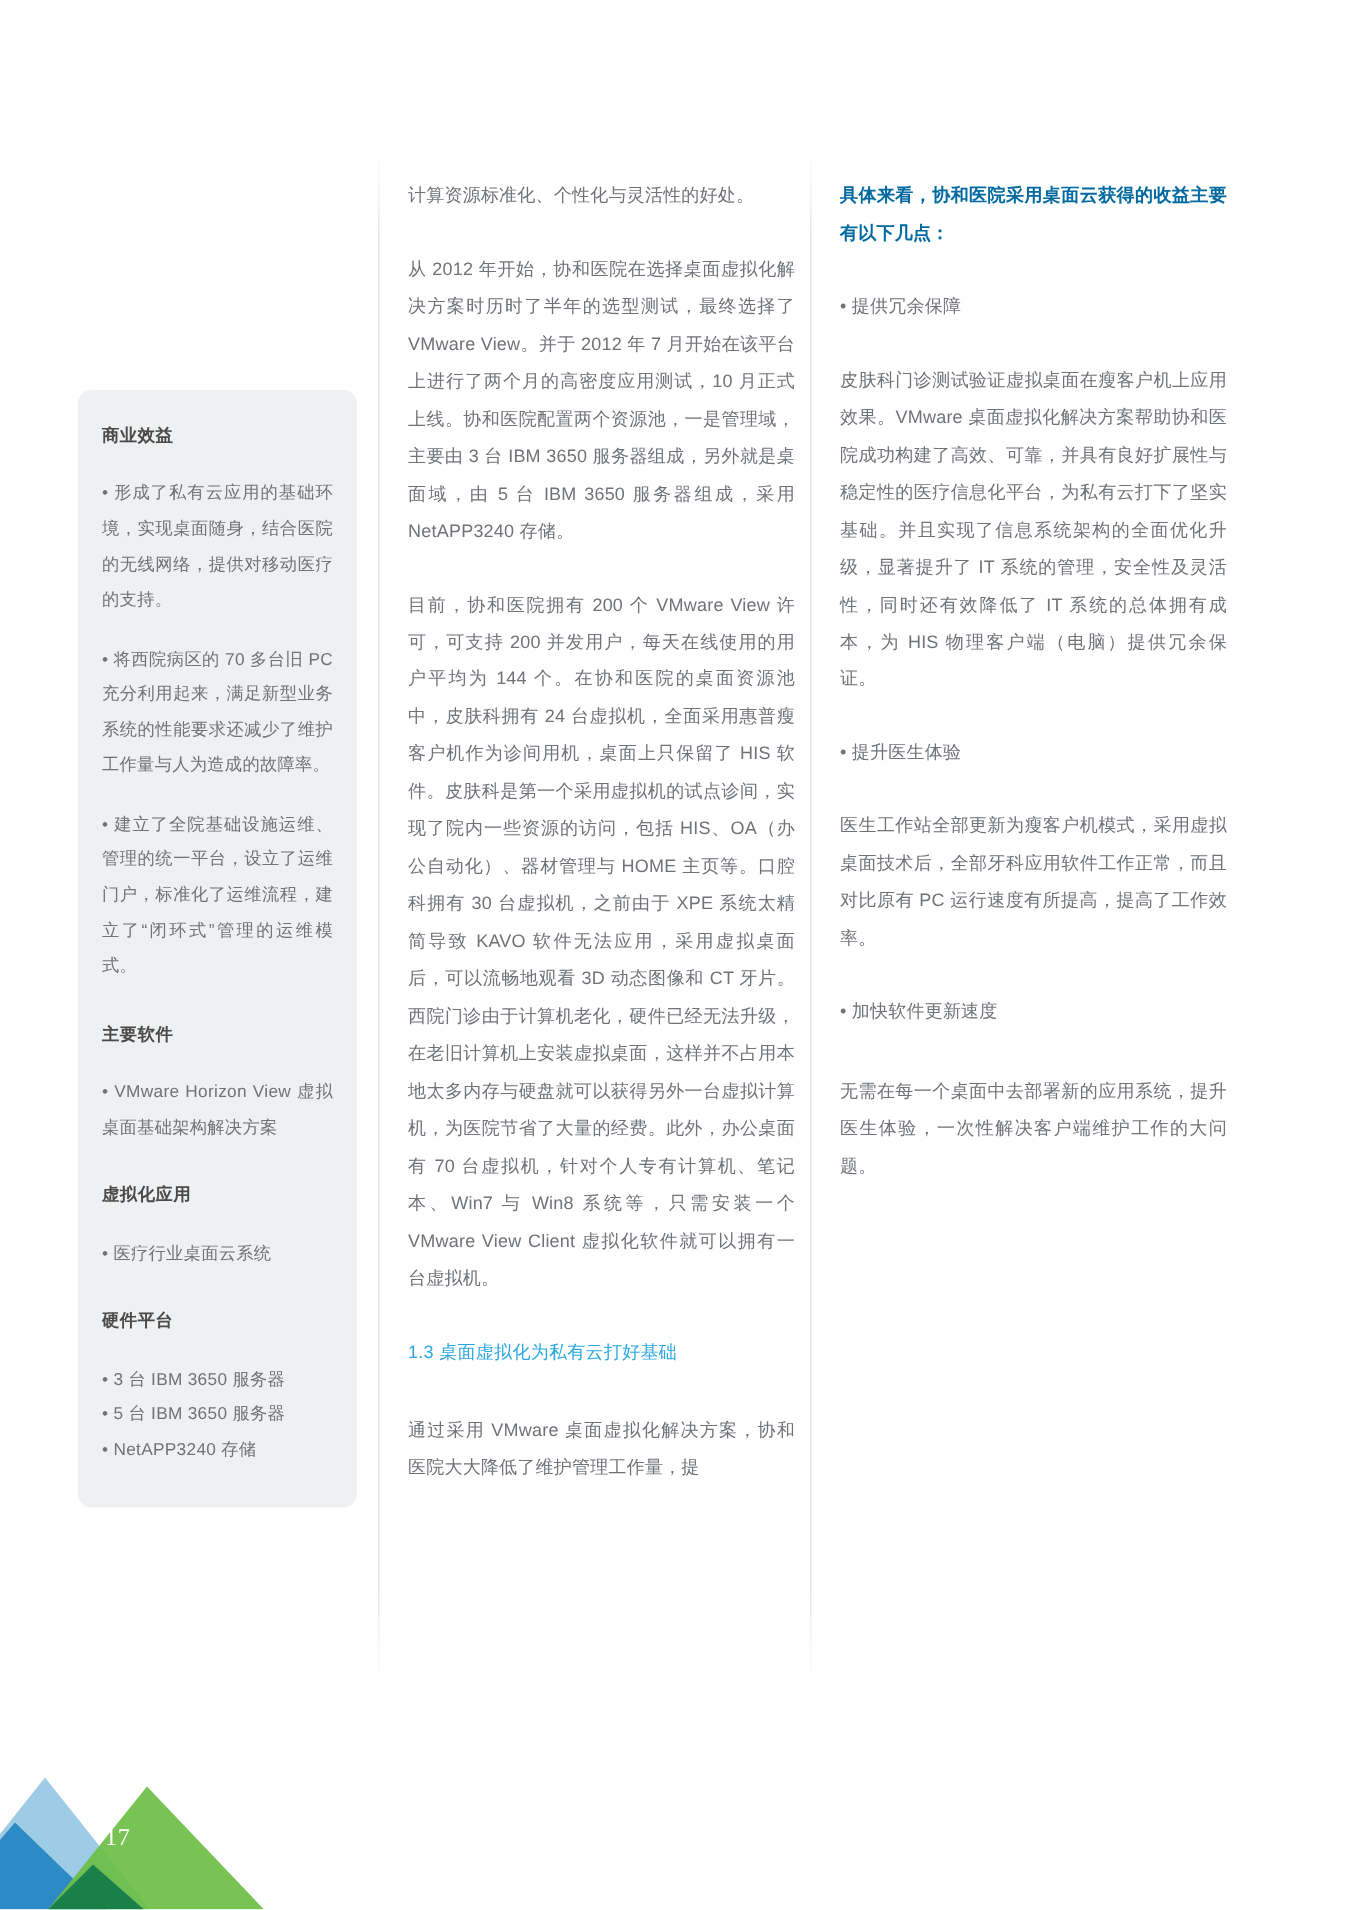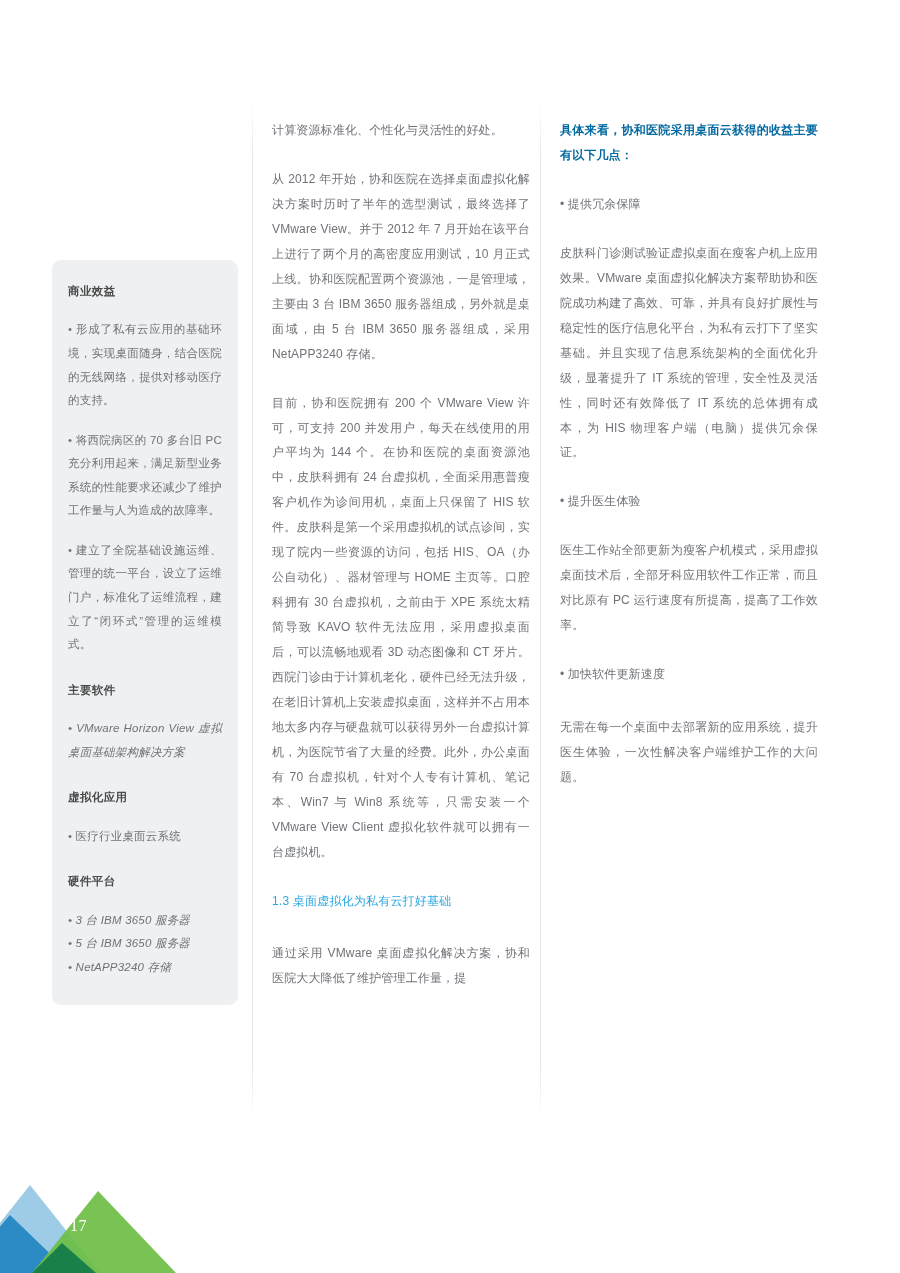--- a/index.html
+++ b/index.html
@@ -61,21 +61,21 @@
 
   .side-bullet {
     font-size: 11.5px;
     color: #6f7277;
     line-height: 2.05;
     letter-spacing: 0.2px;
     margin-bottom: 16px;
     text-align: justify;
     text-justify: inter-ideograph;
   }
-  .side-bullet.tight { margin-bottom: 0px; font-style: italic; }
+  .side-bullet.tight { margin-bottom: 0px; }
   .side-bullet:last-child { margin-bottom: 0; }
 
   
   .column {
     position: absolute;
     top: 118px;
     width: 258px;
   }
   .column.mid   { left: 272px; }
   .column.right { left: 560px; }

